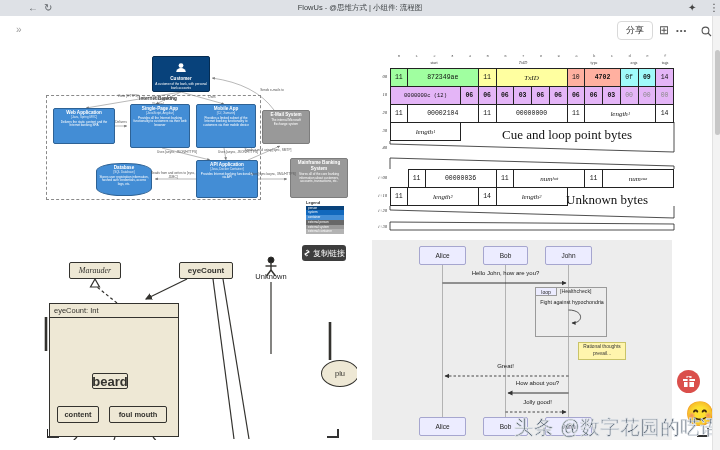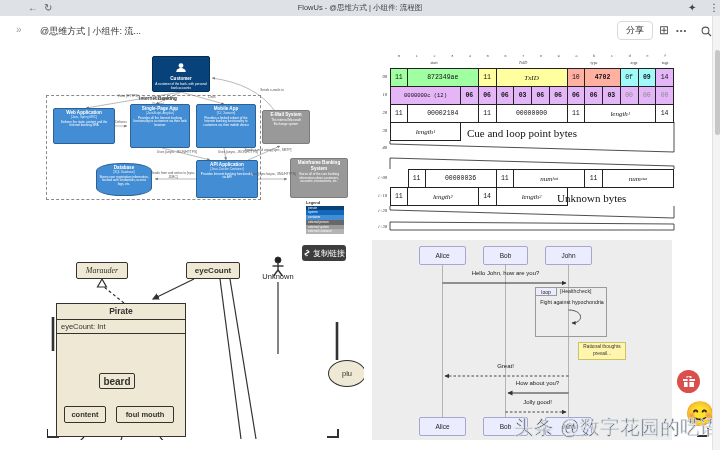--- a/index.html
+++ b/index.html
@@ -46,24 +46,24 @@
   .bf-row{position:absolute;left:18px;display:flex;height:19px}
   .bf-cell{border:1px solid #222;border-left:none;display:flex;align-items:center;justify-content:center;font-family:"Liberation Mono",monospace;font-size:6.5px;color:#111;background:#fff}
   .bl{border-left:1px solid #222 !important}
   .sp{border:none !important;background:transparent !important}
   .s1{width:17.75px}.s2{width:35.5px}.s4{width:71px}
   .bold{font-weight:bold}.dim{color:#8a8a8a}
   .math{font-family:"Liberation Serif",serif;font-style:italic;font-size:7px}
   .math sub{font-size:4.5px;font-style:italic}
   .bg-g{background:#a0ffa0}.bg-y{background:#ffffa0}.bg-p{background:#ffb0a0}.bg-c{background:#a0fafa}.bg-v{background:#e4b5f7}
   .bf-lab{position:absolute;left:0;width:15px;text-align:right;font-size:4.5px;color:#333;font-family:"Liberation Serif",serif;font-style:italic}
-  .bf-gtext{position:absolute;font-family:"Liberation Serif",serif;font-size:11px;color:#111;}
-
-  
-  .uml{position:absolute;left:24px;top:245px;width:340px;height:195px;background:#fff;overflow:hidden}
+  .bf-gtext{position:absolute;font-family:"Liberation Serif",serif;font-size:13px;color:#111;text-align:center}
+
+  
+  .uml{position:absolute;left:17px;top:245px;width:340px;height:195px;background:#fff;overflow:hidden}
   .uml-box{position:absolute;background:#eee8d5;border:1.4px solid #33322e;border-radius:2px;display:flex;align-items:center;justify-content:center;font-size:8px;font-weight:bold;color:#33322e;z-index:2}
   .uml-class{position:absolute;background:#eee8d5;border:1.6px solid #33322e;z-index:1}
   .uml-sec{border-bottom:1.2px solid #33322e;font-size:7.5px;color:#33322e;padding:2px 4px}
   .uml-t{text-align:center;font-weight:bold;font-size:8.5px;padding:2px 0 3px}
   .uml-ell{position:absolute;background:#eee8d5;border:1.4px solid #33322e;border-radius:50%;display:flex;align-items:center;justify-content:center;text-align:center;font-size:7.5px;color:#33322e;z-index:2}
   .sailor-lab{position:absolute;font-size:7.5px;color:#222;text-align:center;z-index:2}
 
   
   .seq{position:absolute;left:372px;top:240px;width:300px;height:200px;background:#ededed;overflow:hidden}
   .sq-part{position:absolute;height:19px;background:#ececff;border:1px solid #a6a6cf;border-radius:2px;display:flex;align-items:center;justify-content:center;font-size:6.5px;color:#222;z-index:2}
@@ -95,21 +95,20 @@
 <div class="chrome">
   <span class="chrome-ic" style="left:28px">←</span>
   <span class="chrome-ic" style="left:44px">↻</span>
   <span class="chrome-title">FlowUs - @思维方式 | 小组件: 流程图</span>
   <span class="chrome-ic" style="left:688px;color:#444">✦</span>
   <span class="chrome-ic" style="left:709px;color:#444">⋮</span>
 </div>
 
 <div class="toolbar">
   <span class="collapse">»</span>
-  <span class="crumb">@思维方式 | 小组件: 流...</span>
   <div class="share-btn">分享</div>
   <span class="tb-ic" style="left:659px">⊞</span>
   <span class="tb-ic" style="left:676px;font-size:8px;letter-spacing:1px;top:10px">•••</span>
   <svg class="abs" style="left:701px;top:10px" width="11" height="11" viewBox="0 0 11 11">
       <circle cx="4.5" cy="4.5" r="3.4" fill="none" stroke="#555" stroke-width="1.1"></circle>
       <line x1="7" y1="7" x2="10" y2="10" stroke="#555" stroke-width="1.1"></line>
     </svg>
 </div>
 
 <div class="c4">
@@ -364,24 +363,23 @@
       <line x1="254" y1="25" x2="258.5" y2="31" stroke-width="1.4"></line>
       <line x1="254" y1="37" x2="254" y2="109" stroke-width="1.2"></line>
       <line x1="313" y1="77" x2="313" y2="115" stroke-width="2.6"></line>
     </g>
   </svg>
 
   <div class="uml-box" style="left:52px;top:17px;width:52px;height:17px;font-style:italic;font-weight:normal;font-family:'Liberation Serif',serif">Marauder</div>
   <div class="uml-box" style="left:162px;top:17px;width:54px;height:17px">eyeCount</div>
 
   <div class="uml-class" style="left:32px;top:58px;width:130px;height:134px">
-    <div class="uml-sec uml-t">Pirate</div>
     <div class="uml-sec">eyeCount: Int</div>
   </div>
-  <div class="uml-box" style="left:75px;top:128px;width:36px;height:16px;font-size:10px">beard</div>
+  <div class="uml-box" style="left:75px;top:128px;width:36px;height:16px;font-size:13px">beard</div>
   <div class="uml-box" style="left:40px;top:161px;width:42px;height:17px;font-size:7.5px">content</div>
   <div class="uml-box" style="left:92px;top:161px;width:58px;height:17px;font-size:7.5px">foul mouth</div>
 
   <div class="sailor-lab" style="left:238px;top:27px;width:32px">Unknown</div>
   <div class="uml-ell" style="left:304px;top:115px;width:38px;height:27px">plu</div>
 </div>
 
 <div class="seq">
   <svg class="abs" style="left:0;top:0" width="300" height="200">
     <defs>

